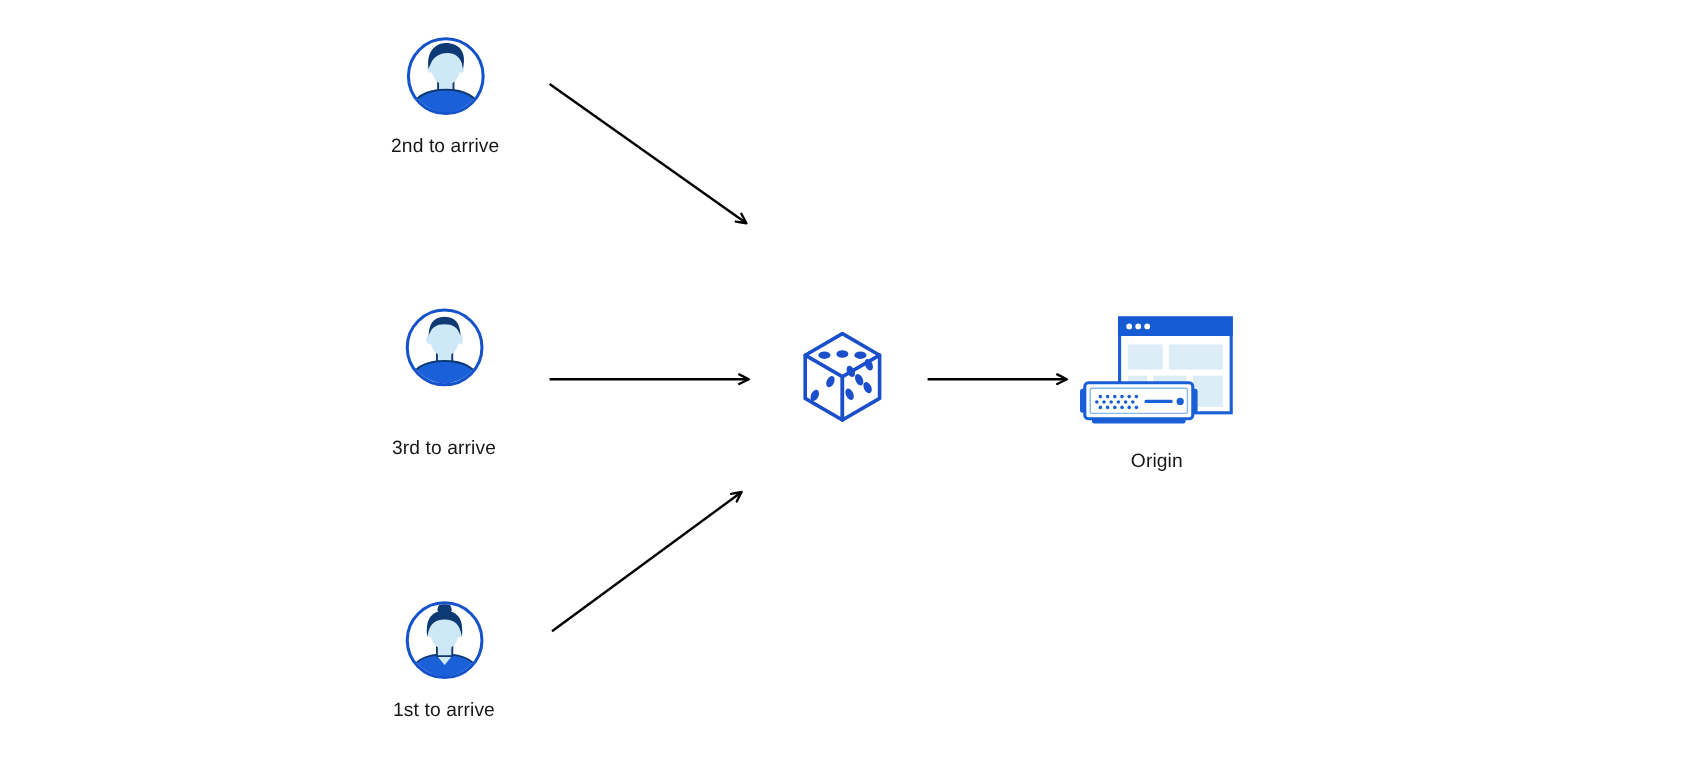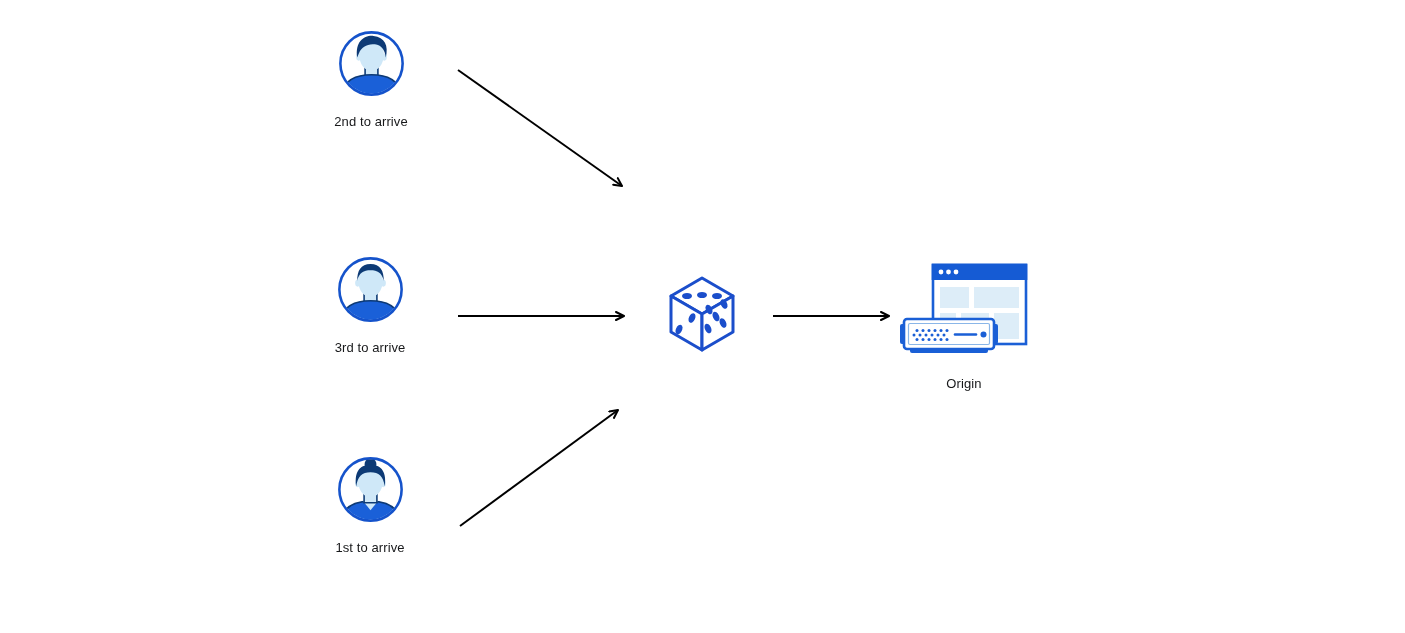--- a/index.html
+++ b/index.html
@@ -19,21 +19,21 @@
   }
   .node {
     position: absolute;
     display: flex;
     flex-direction: column;
     align-items: center;
   }
   .node .icon-wrap { line-height: 0; }
   .node-label {
     margin-top: 17px;
-    font-size: 13px;
+    font-size: 16px;
     color: #17181a;
     letter-spacing: 0.1px;
     white-space: nowrap;
     text-align: center;
   }
   .origin-label { margin-top: 14px; }
 </style>
 </head>
 <body>
 
@@ -66,21 +66,21 @@
           <path d="M34 11 C43.5 11 47 18 46.5 26 C46 35.5 40.5 41.5 34 41.5 C27.5 41.5 22 35.5 21.5 26 C21 18 24.5 11 34 11 Z" fill="#cfe8f8"></path>
           <ellipse cx="21" cy="27.5" rx="2.6" ry="3.6" fill="#cfe8f8"></ellipse>
           <ellipse cx="47" cy="27.5" rx="2.6" ry="3.6" fill="#cfe8f8"></ellipse>
           <path d="M19.5 28 C17 11.5 27 5 36 6 C47.5 7.5 51.5 15.5 48.5 28 C47.5 19.5 44 15.5 37.5 14.5 C30 13.5 23.5 17.5 21.5 23 C20.7 24.6 20 26.2 19.5 28 Z" fill="#0d3a75"></path>
         </g>
       </svg>
     </span>
     <div class="node-label">2nd to arrive</div>
   </div>
 
-  <div class="node" style="left:290px; top:256px; width:160px;">
+  <div class="node" style="left:290px; top:256px; width:160px;gap:25px;">
     <span class="icon-wrap">
       <svg viewBox="0 0 68 68" width="67" height="67">
         <defs>
             <clipPath id="clipB">
               <circle cx="34" cy="34" r="30.4"></circle>
             </clipPath>
           </defs>
         <circle cx="34" cy="34" r="31.6" fill="#ffffff" stroke="#1553cb" stroke-width="2.6"></circle>
         <g clip-path="url(#clipB)">
           <path d="M27.5 34 h13 v14 h-13 z" fill="#cfe8f8" stroke="#0d3a75" stroke-width="1.6"></path>
@@ -88,21 +88,21 @@
           <path d="M34 11 C43.5 11 47 18 46.5 26 C46 35.5 40.5 41.5 34 41.5 C27.5 41.5 22 35.5 21.5 26 C21 18 24.5 11 34 11 Z" fill="#cfe8f8"></path>
           <ellipse cx="21" cy="27.5" rx="2.6" ry="3.6" fill="#cfe8f8"></ellipse>
           <ellipse cx="47" cy="27.5" rx="2.6" ry="3.6" fill="#cfe8f8"></ellipse>
           <path d="M20.5 25 C20.5 15 24 8 34 8 C44 8 47.5 15 47.5 25 C45.5 17 41 14.5 34 14.5 C27 14.5 22.5 17 20.5 25 Z" fill="#0d3a75"></path>
         </g>
       </svg>
     </span>
     <div class="node-label">3rd to arrive</div>
   </div>
 
-  <div class="node" style="left:290px; top:456px; width:160px;">
+  <div class="node" style="left:290px; top:500px; width:160px;">
     <span class="icon-wrap">
       <svg viewBox="0 0 68 68" width="67" height="67">
         <defs>
             <clipPath id="clipC">
               <circle cx="34" cy="34" r="30.4"></circle>
             </clipPath>
           </defs>
         <circle cx="34" cy="34" r="31.6" fill="#ffffff" stroke="#1553cb" stroke-width="2.6"></circle>
         <g clip-path="url(#clipC)">
           <path d="M28 8.5 C28 4.5 30.8 2.5 34 2.5 C37.2 2.5 40 4.5 40 8.5 C40 10.8 37.4 12.2 34 12.2 C30.6 12.2 28 10.8 28 8.5 Z" fill="#0d3a75"></path>

